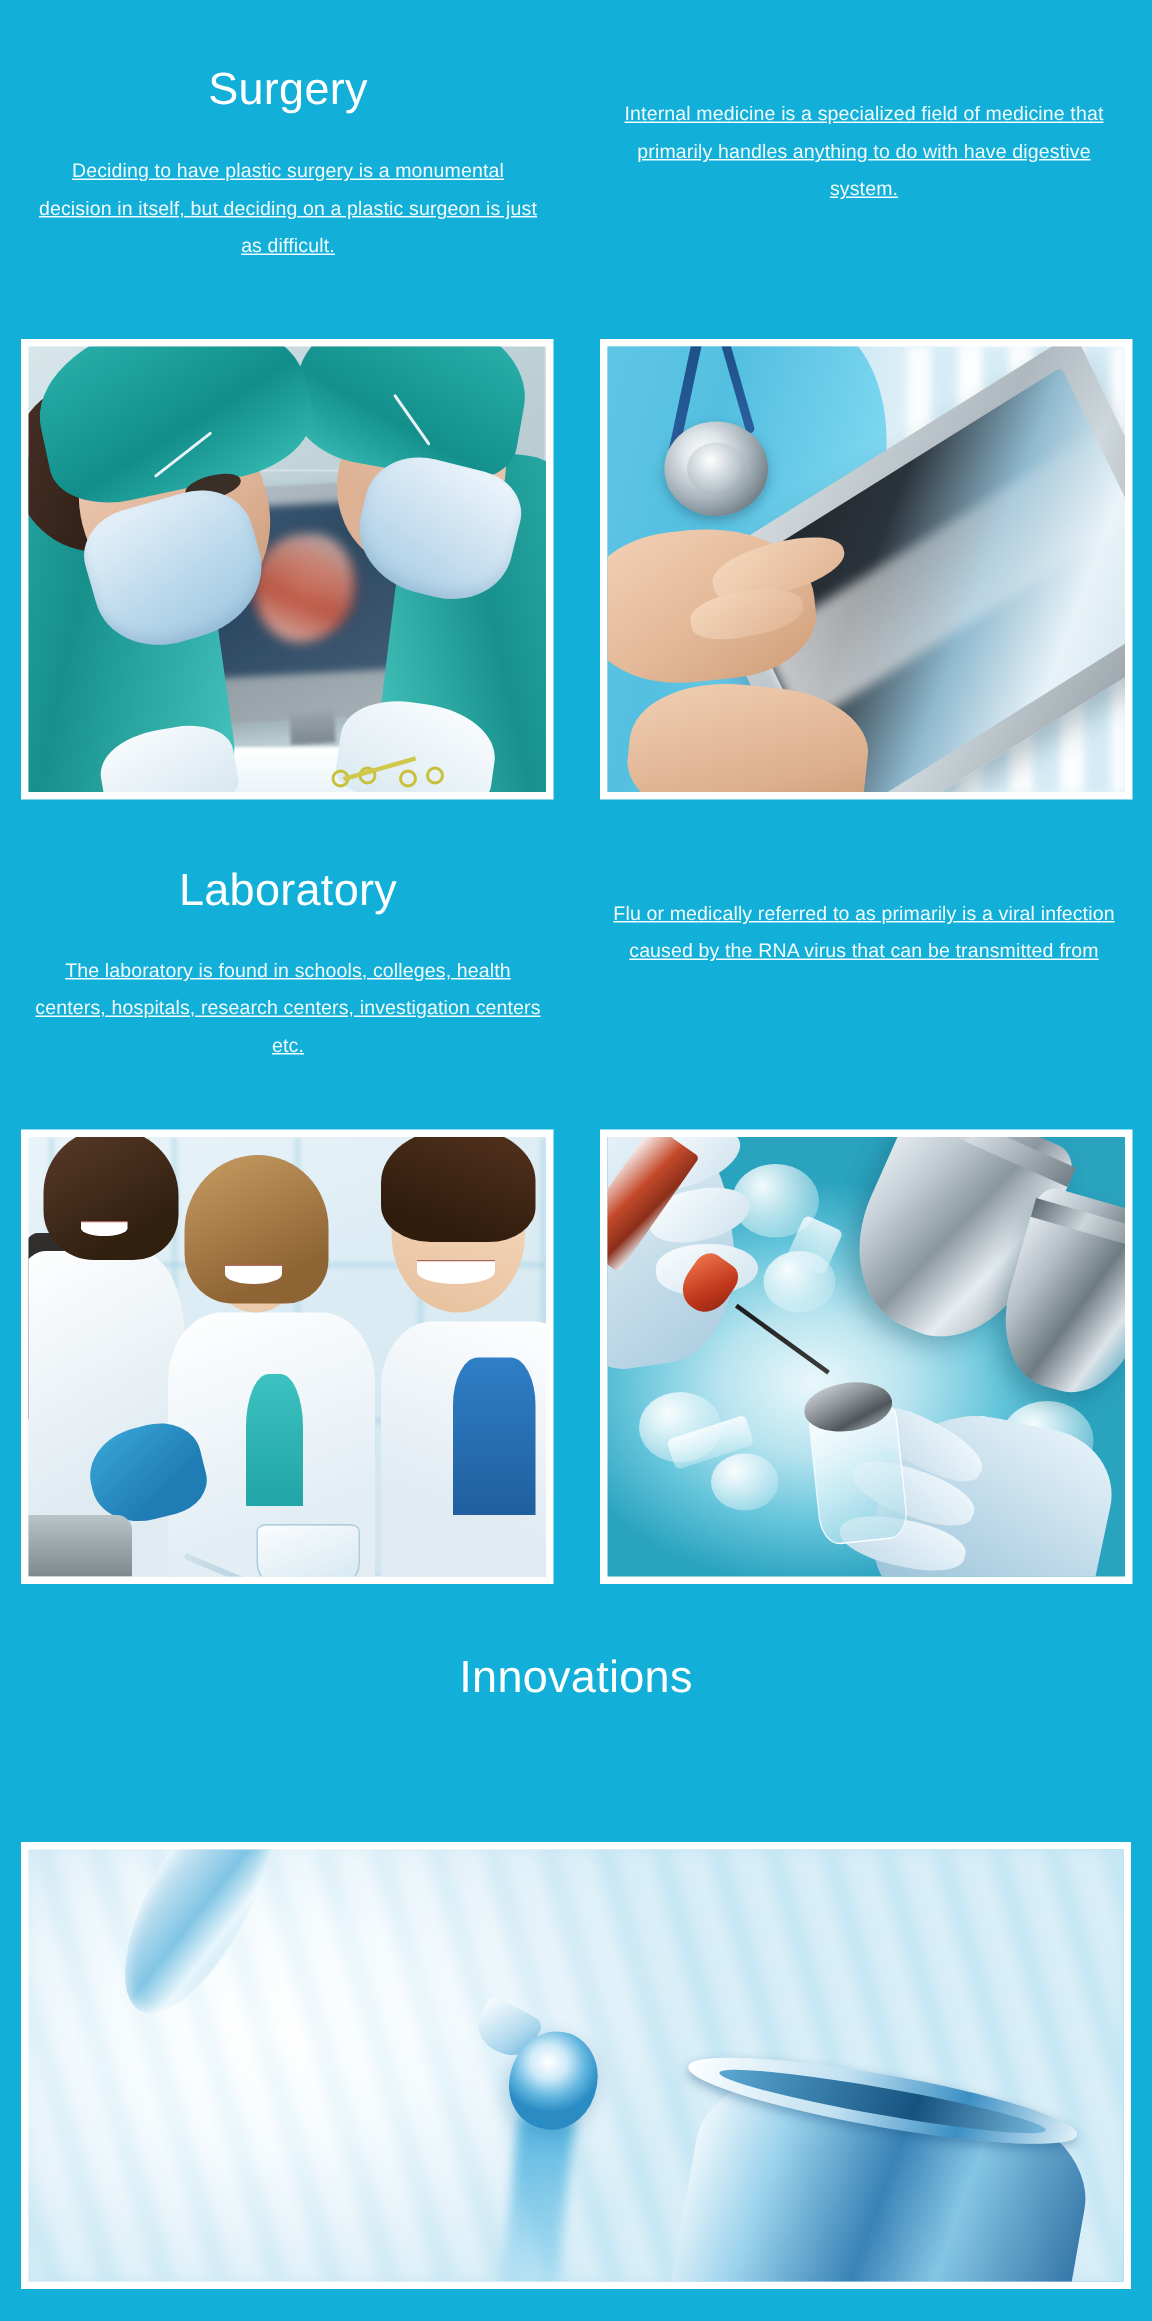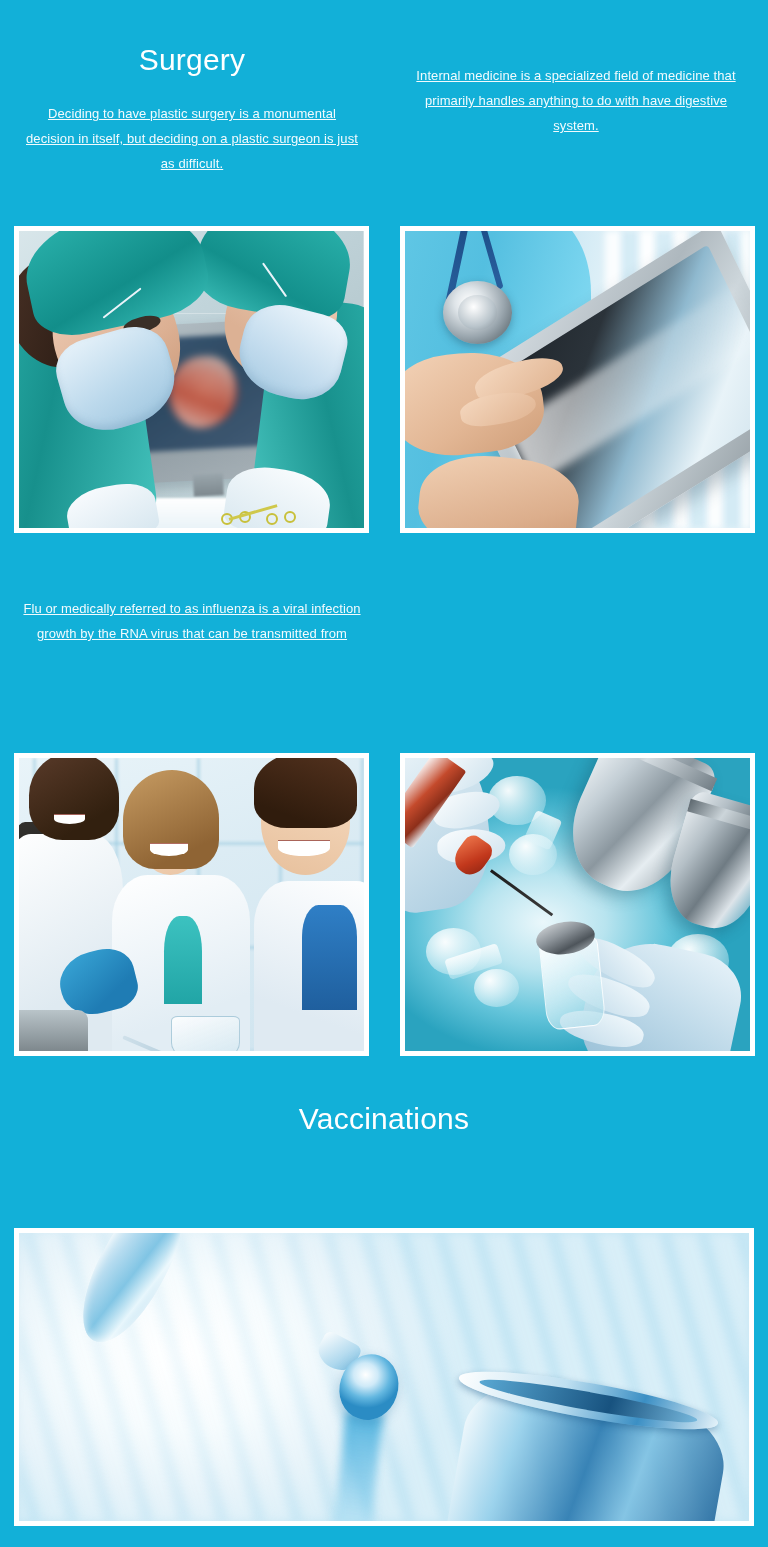--- a/index.html
+++ b/index.html
@@ -696,24 +696,30 @@
       </div>
       <div class="hand-upper"></div>
       <div class="finger f1"></div>
       <div class="finger f2"></div>
       <div class="hand-lower"></div>
     </div>
   </div>
 
   <div class="row" style="top:575px;">
 
-
     <div class="col">
       <div class="col-inner">
-        <p class="card-desc" style="margin-top:21px;">Flu or medically referred to as influenza is a viral infection growth by the RNA virus that can be transmitted from</p>
+        <h2 class="card-title">Laboratory</h2>
+        <p class="card-desc" style="margin-top:21px;">The laboratory is found in schools, colleges, health centers, hospitals, research centers, investigation centers etc.</p>
+      </div>
+    </div>
+
+    <div class="col">
+      <div class="col-inner">
+        <p class="card-desc" style="margin-top:21px;">Flu or medically referred to as primarily is a viral infection caused by the RNA virus that can be transmitted from</p>
       </div>
     </div>
   </div>
 
   <div class="frame" style="position:absolute;left:14px;top:753px;width:355px;height:303px;">
     <div class="photo ph-lab">
       <div class="win"></div>
       <div class="person micro"></div>
       <div class="person p1-coat"></div>
       <div class="person p1-face"></div>
@@ -761,21 +767,21 @@
         <div class="fng"></div>
         <div class="fng"></div>
         <div class="fng"></div>
       </div>
       <div class="vial"></div>
       <div class="vial-cap"></div>
     </div>
   </div>
 
   <div style="position:absolute;left:0;top:1100px;width:768px;">
-    <h2 class="card-title">Vaccinations</h2>
+    <h2 class="card-title">Innovations</h2>
   </div>
 
   <div class="frame" style="position:absolute;left:14px;top:1228px;width:740px;height:298px;">
     <div class="photo ph-inno">
       <div class="streaks"></div>
       <div class="tube"></div>
       <div class="tube-rim"></div>
       <div class="pipette-body"></div>
       <div class="pipette-tip"></div>
       <div class="drip"></div>

